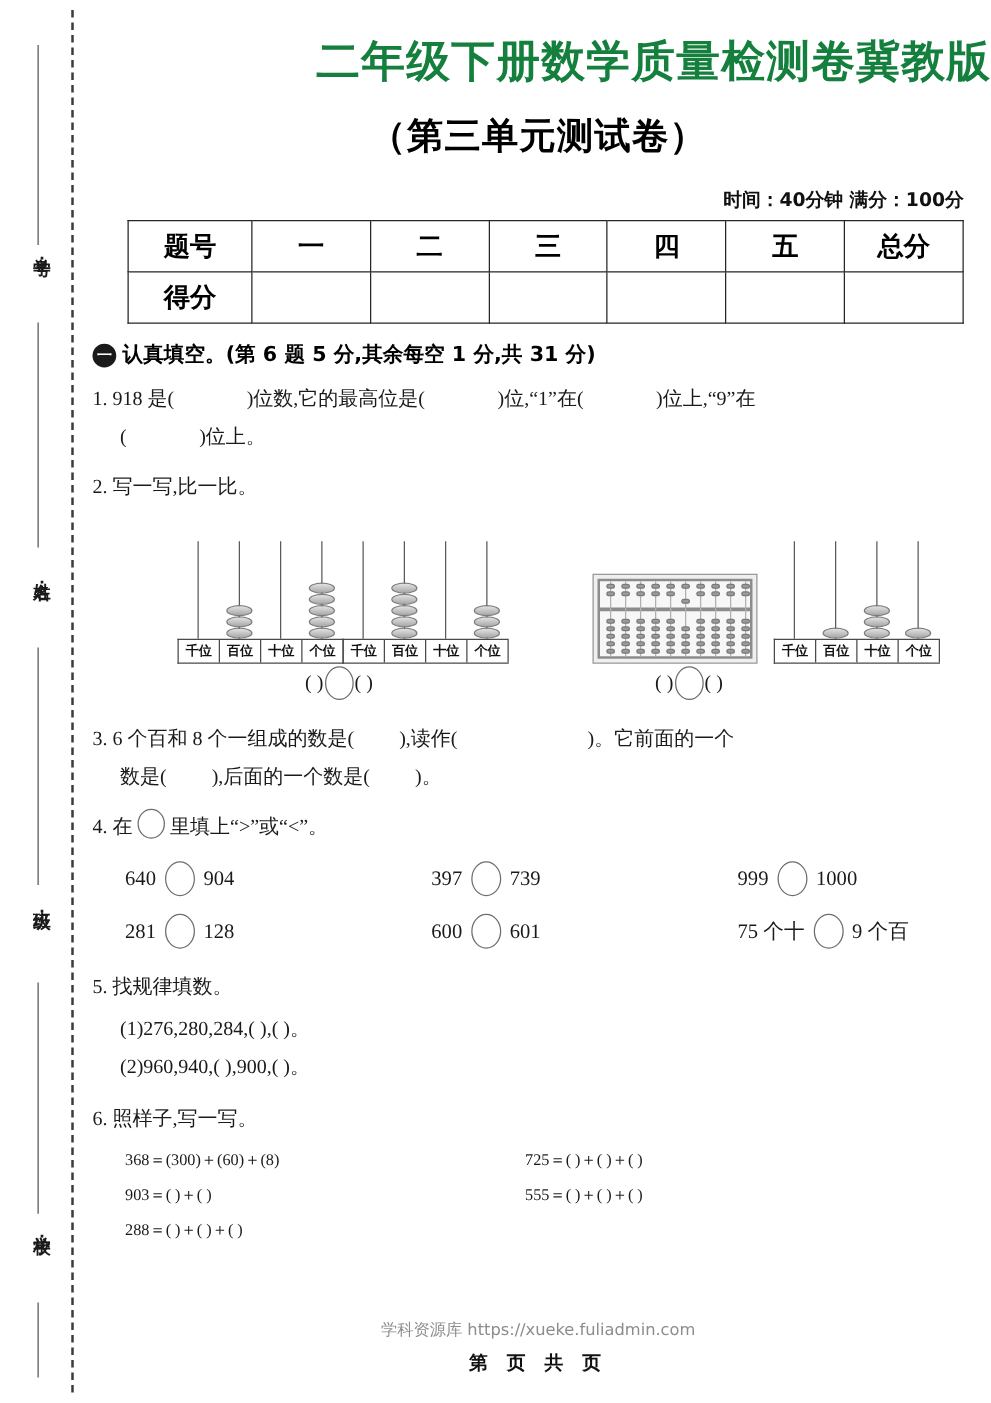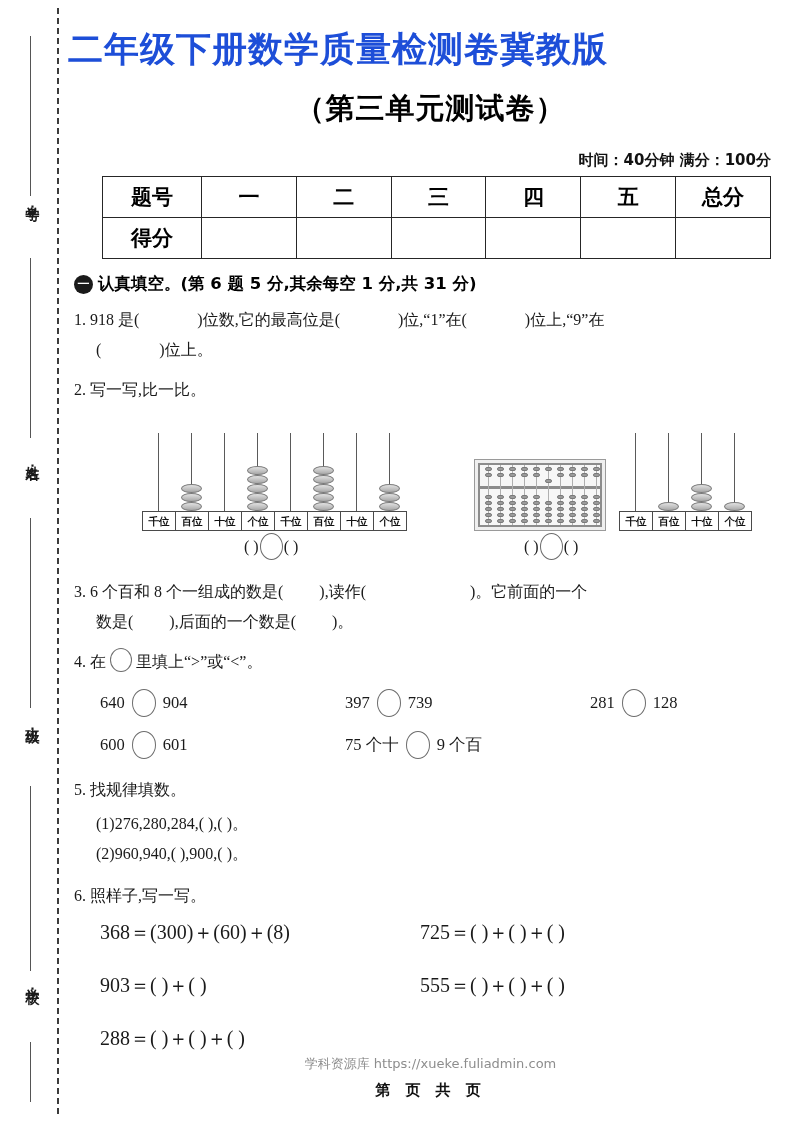--- a/index.html
+++ b/index.html
@@ -49,27 +49,27 @@
   }
 
   
   .page {
     position: absolute;
     left: 68px; top: 0;
     width: 725px; height: 1122px;
   }
 
   .title {
-    text-align: left;
+    text-align: right;
     font-family: "DejaVu Sans", sans-serif;
     font-weight: bold;
     font-size: 35px;
     letter-spacing: 1px;
     margin-top: 26px;
-    color: #1d4ed8;
+    color: #15803d;
   }
   .subtitle {
     text-align: center;
     font-family: "DejaVu Sans", sans-serif;
     font-weight: bold;
     font-size: 29px;
     letter-spacing: 1px;
     margin-top: 16px;
     color: #000;
   }
@@ -272,24 +272,24 @@
     width: 22px; height: 26px;
     border: 1px solid #6d6d6d;
     border-radius: 50%;
     margin: 0 7px;
   }
 
   
   .eq-grid {
     display: grid;
     grid-template-columns: 320px auto;
-    row-gap: 26px;
+    row-gap: 10px;
     margin-top: 8px;
     padding-left: 26px;
-    font-size: 20px;
+    font-size: 13px;
     font-family: "Liberation Serif", serif;
   }
   .eq-item { white-space: nowrap; color: #1a1a1a; }
 
   
   .footer {
     position: absolute;
     left: 0; right: 0;
     bottom: 22px;
     text-align: center;
@@ -562,20 +562,25 @@
         <span>640</span>
         <span class="cmp-circle"></span>
         <span>904</span>
       </div>
       <div class="cmp-item">
         <span>397</span>
         <span class="cmp-circle"></span>
         <span>739</span>
       </div>
       <div class="cmp-item">
+        <span>999</span>
+        <span class="cmp-circle"></span>
+        <span>1000</span>
+      </div>
+      <div class="cmp-item">
         <span>281</span>
         <span class="cmp-circle"></span>
         <span>128</span>
       </div>
       <div class="cmp-item">
         <span>600</span>
         <span class="cmp-circle"></span>
         <span>601</span>
       </div>
       <div class="cmp-item">

